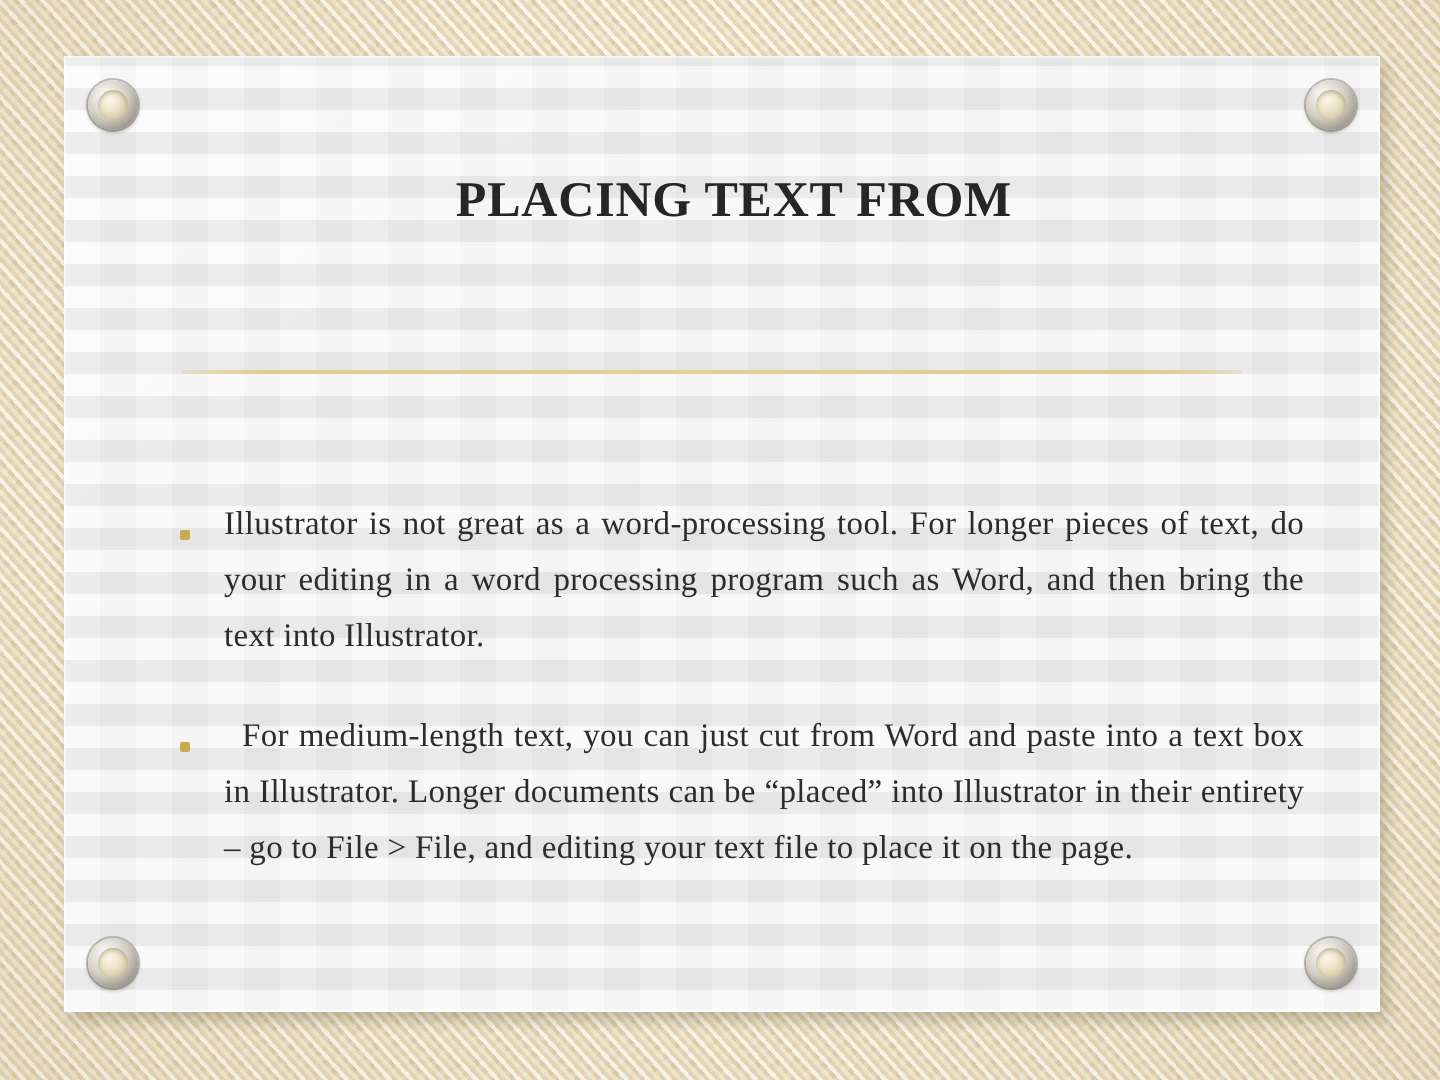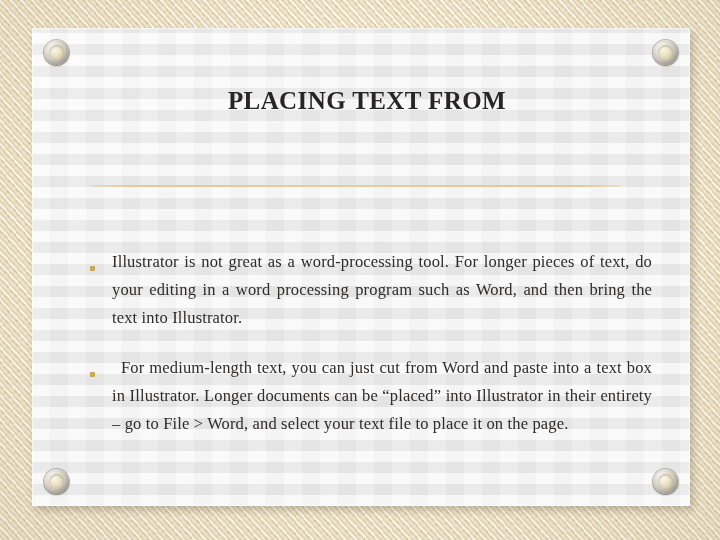--- a/index.html
+++ b/index.html
@@ -216,17 +216,17 @@
 
   <div id="bodyzone">
 
     <div class="bullet-row">
       <span class="bullet-mark"><i></i></span>
       <div class="bullet-text">Illustrator is not great as a word-processing tool. For longer pieces of text, do your editing in a word processing program such as Word, and then bring the text into Illustrator.</div>
     </div>
 
     <div class="bullet-row">
       <span class="bullet-mark"><i></i></span>
-      <div class="bullet-text lead-indent"><span> For medium-length text, you can just cut from Word and paste into a text box in Illustrator. Longer documents can be “placed” into Illustrator in their entirety – go to </span><b>File</b><span> &gt; </span><b>Word,</b><span> and select your text file to place it on the page.</span></div>
+      <div class="bullet-text lead-indent"><span> For medium-length text, you can just cut from Word and paste into a text box in Illustrator. Longer documents can be “placed” into Illustrator in their entirety – go to </span><b>File</b><span> &gt; </span><b>File,</b><span> and editing your text file to place it on the page.</span></div>
     </div>
 
   </div>
 </div>
 
 </body></html>

